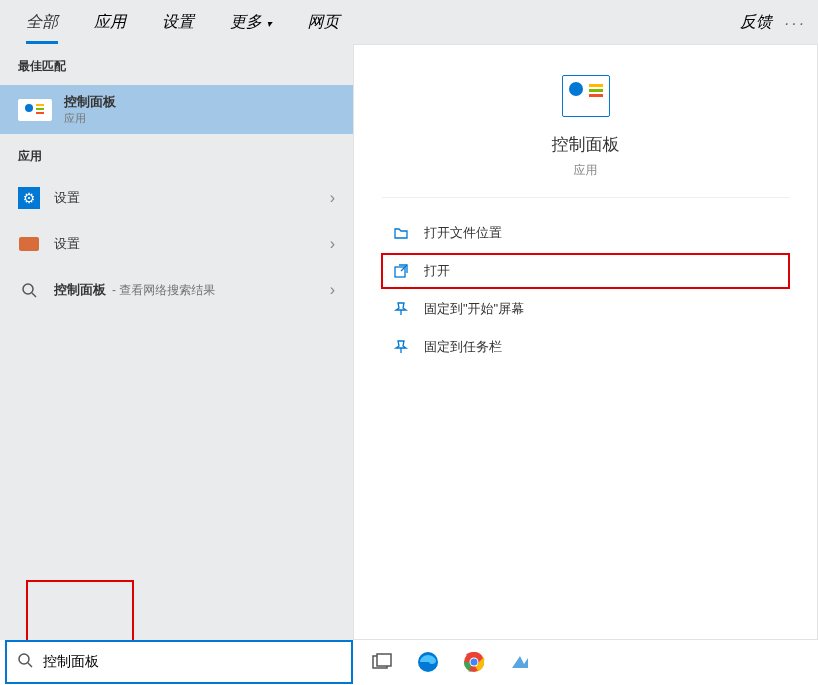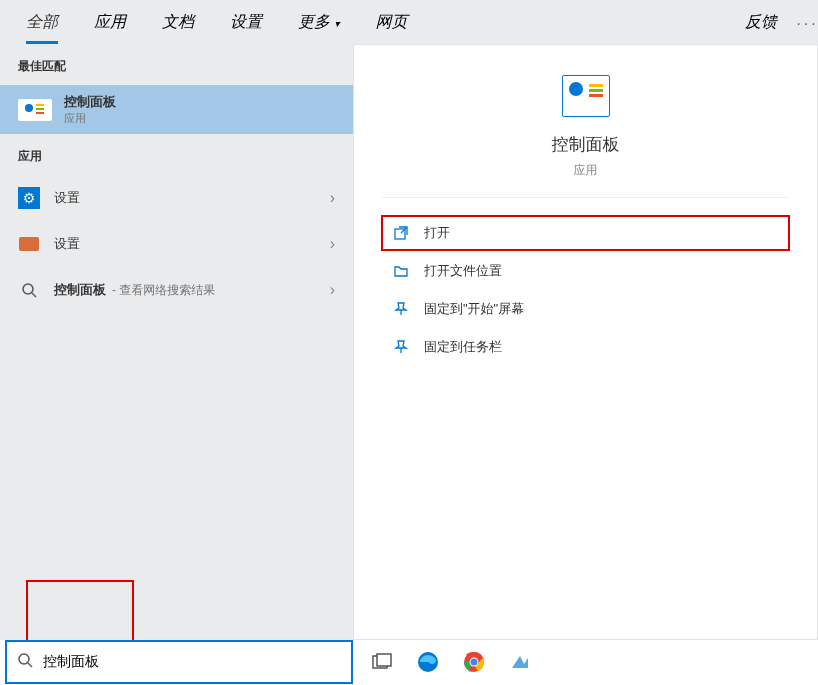--- a/index.html
+++ b/index.html
@@ -2,21 +2,21 @@
 <html><head>
   <meta charset="utf-8">
   <style>
     * { margin: 0; padding: 0; box-sizing: border-box; font-family: "Microsoft YaHei", "Segoe UI", sans-serif; }
     body { width: 818px; height: 685px; background: #fff; overflow: hidden; }
     .main-area { display: flex; width: 818px; height: 640px; }
     .left-panel { width: 353px; background: #eaebed; display: flex; flex-direction: column; }
     .tab { padding: 10px 18px; cursor: default; position: relative; }
     .tab.active { color: #333; }
     .tab.active::after { content: ''; position: absolute; bottom: -1px; left: 18px; right: 18px; height: 3px; background: #0078d4; }
-    .tabs-right { margin-left: auto; display: flex; align-items: flex-end; gap: 19px; }
+    .tabs-right { margin-left: auto; display: flex; align-items: flex-end; gap: 12px; padding-right: 12px; }
     .section-header { font-size: 12px; font-weight: bold; color: #333; padding: 14px 18px 10px; }
     .result-item { display: flex; align-items: center; padding: 8px 18px; cursor: default; gap: 12px; position: relative; }
     .result-item.selected { background: #a3c7e6; }
     .result-item .item-icon { width: 32px; height: 32px; display: flex; align-items: center; justify-content: center; flex-shrink: 0; }
     .result-item.selected .item-icon { width: 34px; height: 22px; background: #fff; border-radius: 2px; display: flex; align-items: center; justify-content: center; }
     .result-item .label-col { display: flex; flex-direction: column; }
     .result-item .label-primary { font-size: 13px; font-weight: bold; color: #333; }
     .result-item .label-secondary { font-size: 11px; color: #777; }
     .chevron { margin-left: auto; color: #888; font-size: 16px; }
     .list-row { display: flex; align-items: center; padding: 12px 18px; gap: 14px; cursor: default; font-size: 13px; color: #333; }
@@ -45,21 +45,20 @@
     .ellipsis { font-size: 16px; color: #666; letter-spacing: 2px; }
     .settings-box { width: 22px; height: 22px; background: #0078d4; display: flex; align-items: center; justify-content: center; color: #fff; font-size: 14px; }
     .settings-orange { width: 20px; height: 14px; background: #d86c3b; border-radius: 2px; }
   </style>
 </head>
 <body>
 
 <div class="top-tabs-wrapper">
   <div class="tab active">全部</div>
   <div class="tab">应用</div>
-  <div class="tab">文档</div>
   <div class="tab">设置</div>
   <div class="tab"><span>更多</span> <span style="font-size:10px">▾</span></div>
   <div class="tab">网页</div>
   <div class="tabs-right">
     <div>反馈</div>
     <div class="ellipsis">···</div>
   </div>
 </div>
 
 <div class="main-area">
@@ -110,37 +109,37 @@
     </div>
   </div>
 
   <div class="right-panel">
     <div class="right-header">
       <div class="hero-icon"></div>
       <div class="hero-title">控制面板</div>
       <div class="hero-subtitle">应用</div>
     </div>
     <div class="actions">
+      <div class="action-item">
+        <div class="action-icon">
+          <svg width="16" height="16" viewBox="0 0 16 16" fill="none" stroke="#0078d4" stroke-width="1.3">
+              <path d="M2 4h4l2 2h6v7H2z"></path>
+            </svg>
+        </div>
+        <span>打开文件位置</span>
+      </div>
       <div class="action-item highlighted">
         <div class="action-icon">
           <svg width="16" height="16" viewBox="0 0 16 16" fill="none" stroke="#0078d4" stroke-width="1.3">
               <rect x="2" y="4" width="10" height="10"></rect>
               <path d="M6 2h8v8"></path>
               <path d="M14 2L8 8"></path>
             </svg>
         </div>
         <span>打开</span>
-      </div>
-      <div class="action-item">
-        <div class="action-icon">
-          <svg width="16" height="16" viewBox="0 0 16 16" fill="none" stroke="#0078d4" stroke-width="1.3">
-              <path d="M2 4h4l2 2h6v7H2z"></path>
-            </svg>
-        </div>
-        <span>打开文件位置</span>
       </div>
       <div class="action-item">
         <div class="action-icon">
           <svg width="16" height="16" viewBox="0 0 16 16" fill="none" stroke="#0078d4" stroke-width="1.3">
               <path d="M5 2h6l-1 5 3 2H3l3-2z"></path>
               <line x1="8" y1="9" x2="8" y2="14"></line>
             </svg>
         </div>
         <span>固定到"开始"屏幕</span>
       </div>

